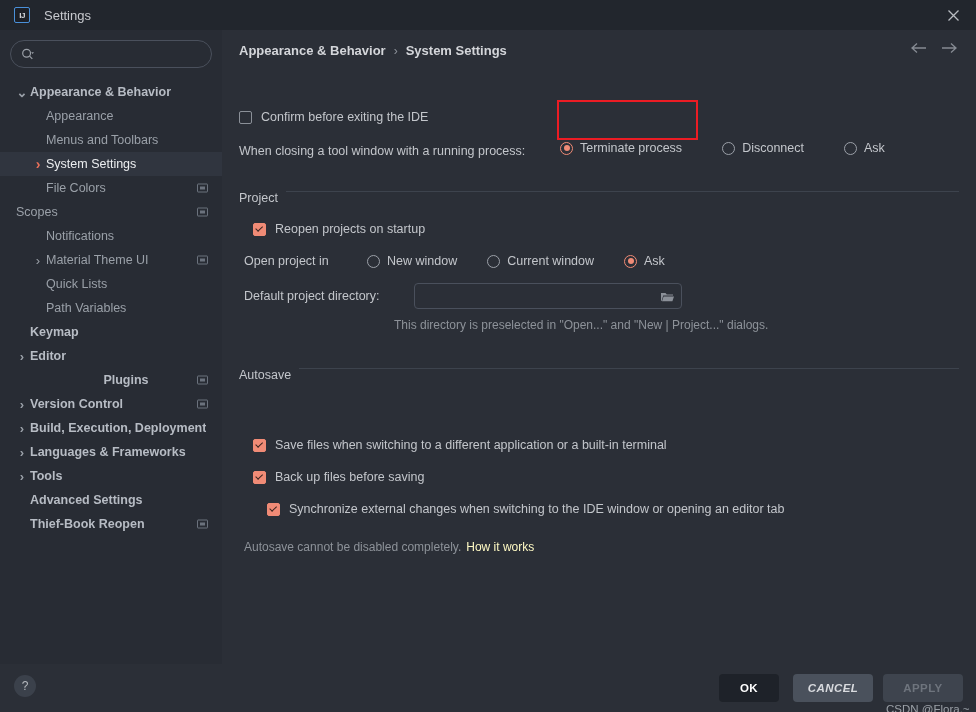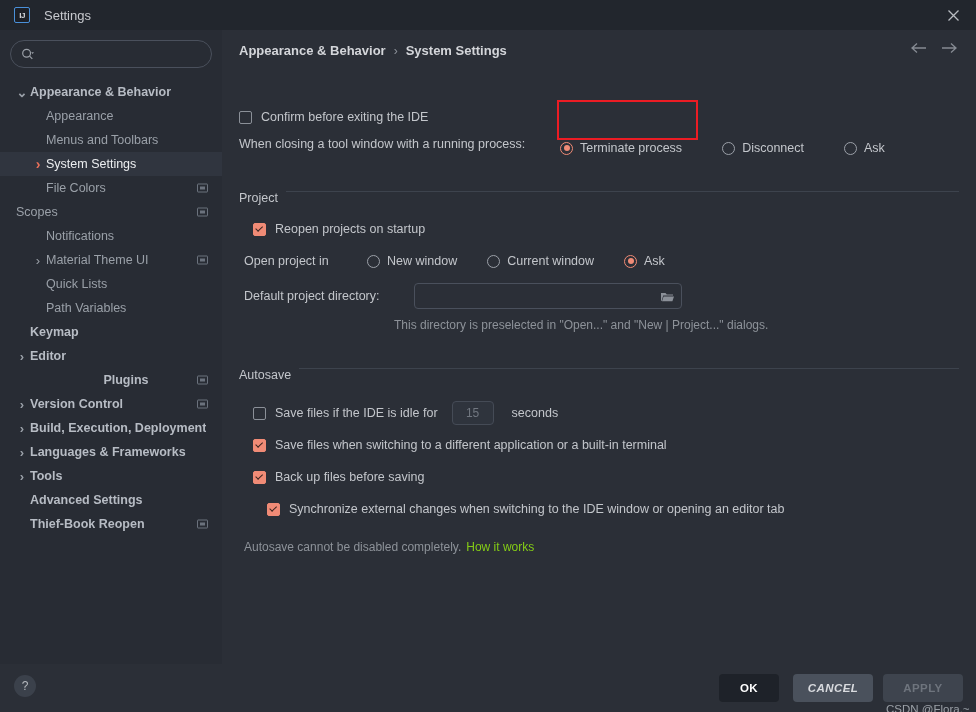--- a/index.html
+++ b/index.html
@@ -170,21 +170,21 @@
   .group {
     position: absolute;
     display: flex; align-items: flex-start;
     width: 720px;
   }
   .group-title { font-size: 12.5px; color: #c3c6cb; white-space: nowrap; }
   .group-rule { flex: 1; height: 1px; background: #3d434d; margin-left: 8px; }
 
   .plain { font-size: 12.5px; color: #c3c6cb; }
   .hint { font-size: 12px; color: #8d9299; }
-  .link { color: #84cc16; text-decoration: none; cursor: pointer; }
+  .link { color: #fef9c3; text-decoration: none; cursor: pointer; }
 
   .textfield {
     border: 1px solid #4a505c;
     border-radius: 4px;
     background: #2b2f37;
     height: 26px;
     display: flex; align-items: center;
     padding: 0 6px 0 8px;
   }
   .textfield input {
@@ -390,21 +390,21 @@
           <path d="M1 6 H15 M10 1.5 L15 6 L10 10.5" stroke="#868b93" stroke-width="1.3" fill="none"></path>
         </svg>
       </span>
     </div>
 
     <div class="row-line" style="left:17px; top:80px;">
       <span class="cb"></span>
       <span class="cb-label">Confirm before exiting the IDE</span>
     </div>
 
-    <div class="row-line" style="left:17px; top:107px;text-align:right;">
+    <div class="row-line" style="left:17px; top:114px;text-align:right;">
       <span class="plain">When closing a tool window with a running process:</span>
     </div>
 
     <div class="row-line" style="left:338px; top:111px; gap:0;">
       <span class="radio-item" style="margin-right:40px;">
         <span class="radio selected"></span>
         <span class="radio-label">Terminate process</span>
       </span>
       <span class="radio-item" style="margin-right:40px;">
         <span class="radio"></span>
@@ -461,28 +461,20 @@
 
     <div class="row-line" style="left:172px; top:288px;">
       <span class="hint">This directory is preselected in "Open..." and "New | Project..." dialogs.</span>
     </div>
 
     <div class="group" style="left:17px; top:338px;">
       <span class="group-title">Autosave</span>
       <span class="group-rule"></span>
     </div>
 
-    <div class="row-line" style="left:31px; top:371px;">
-      <span class="cb"></span>
-      <span class="cb-label">Save files if the IDE is idle for</span>
-      <span class="spinner" style="margin-left:14px;">
-        <span>15</span>
-      </span>
-      <span class="cb-label" style="margin-left:18px;">seconds</span>
-    </div>
 
     <div class="row-line" style="left:31px; top:408px;">
       <span class="cb checked"></span>
       <span class="cb-label">Save files when switching to a different application or a built-in terminal</span>
     </div>
 
     <div class="row-line" style="left:31px; top:440px;">
       <span class="cb checked"></span>
       <span class="cb-label">Back up files before saving</span>
     </div>

